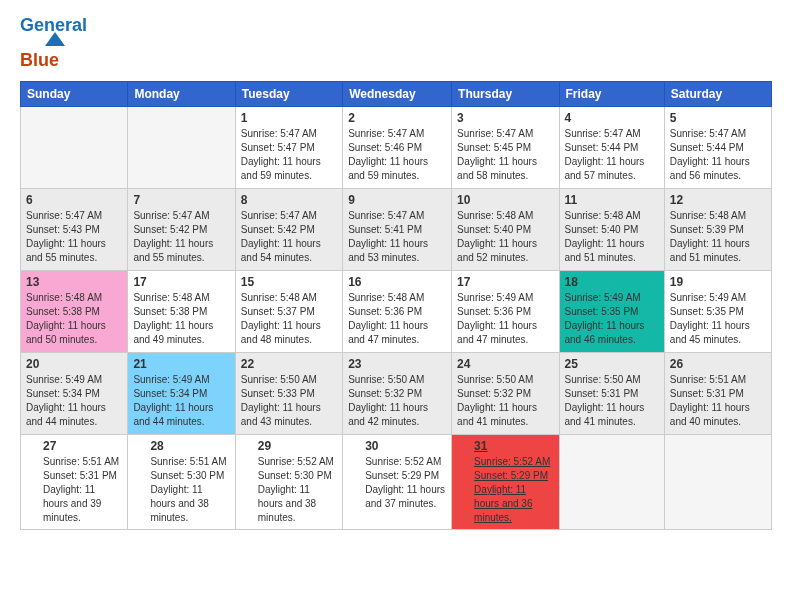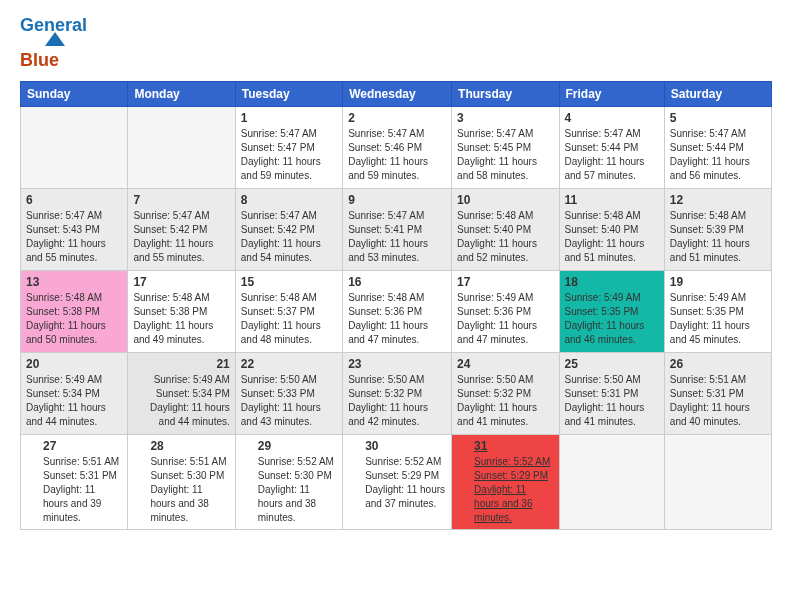--- a/index.html
+++ b/index.html
@@ -217,21 +217,21 @@
           <td style="background: rgb(255, 255, 255);">
             <span class="day-num">19</span>
             <div class="day-info">Sunrise: 5:49 AM<br>Sunset: 5:35 PM<br>Daylight: 11 hours and 45 minutes.</div>
           </td>
         </tr>
         <tr>
           <td style="background: rgb(235, 235, 235);">
             <span class="day-num">20</span>
             <div class="day-info">Sunrise: 5:49 AM<br>Sunset: 5:34 PM<br>Daylight: 11 hours and 44 minutes.</div>
           </td>
-          <td style="background: #e5e5e5; text-align: right;">
+          <td style="background: #7dd3fc;">
             <span class="day-num">21</span>
             <div class="day-info">Sunrise: 5:49 AM<br>Sunset: 5:34 PM<br>Daylight: 11 hours and 44 minutes.</div>
           </td>
           <td style="background: rgb(235, 235, 235);">
             <span class="day-num">22</span>
             <div class="day-info">Sunrise: 5:50 AM<br>Sunset: 5:33 PM<br>Daylight: 11 hours and 43 minutes.</div>
           </td>
           <td style="background: rgb(235, 235, 235);">
             <span class="day-num">23</span>
             <div class="day-info">Sunrise: 5:50 AM<br>Sunset: 5:32 PM<br>Daylight: 11 hours and 42 minutes.</div>

